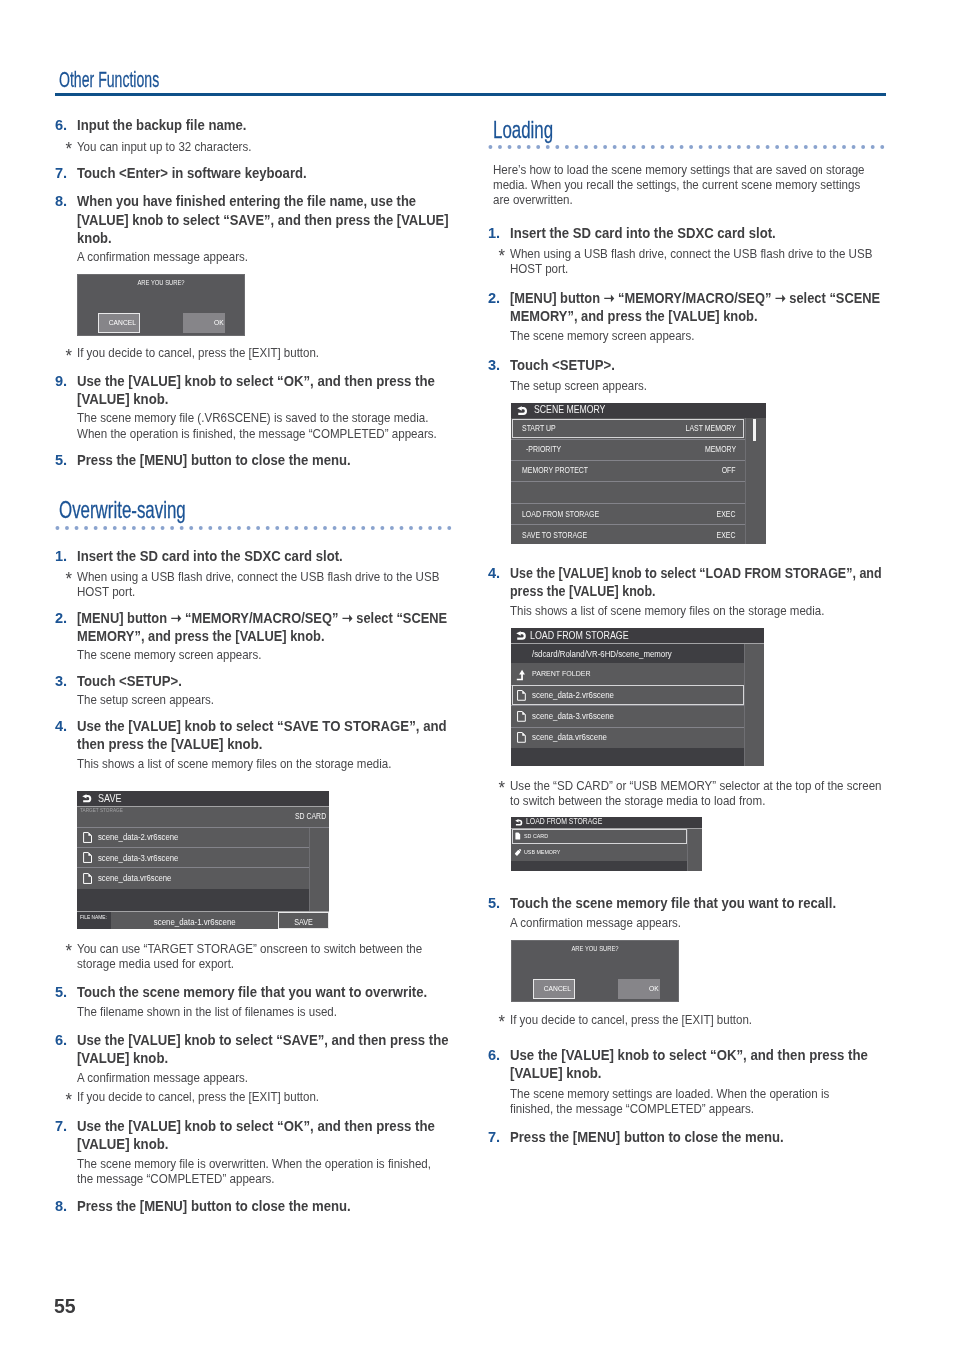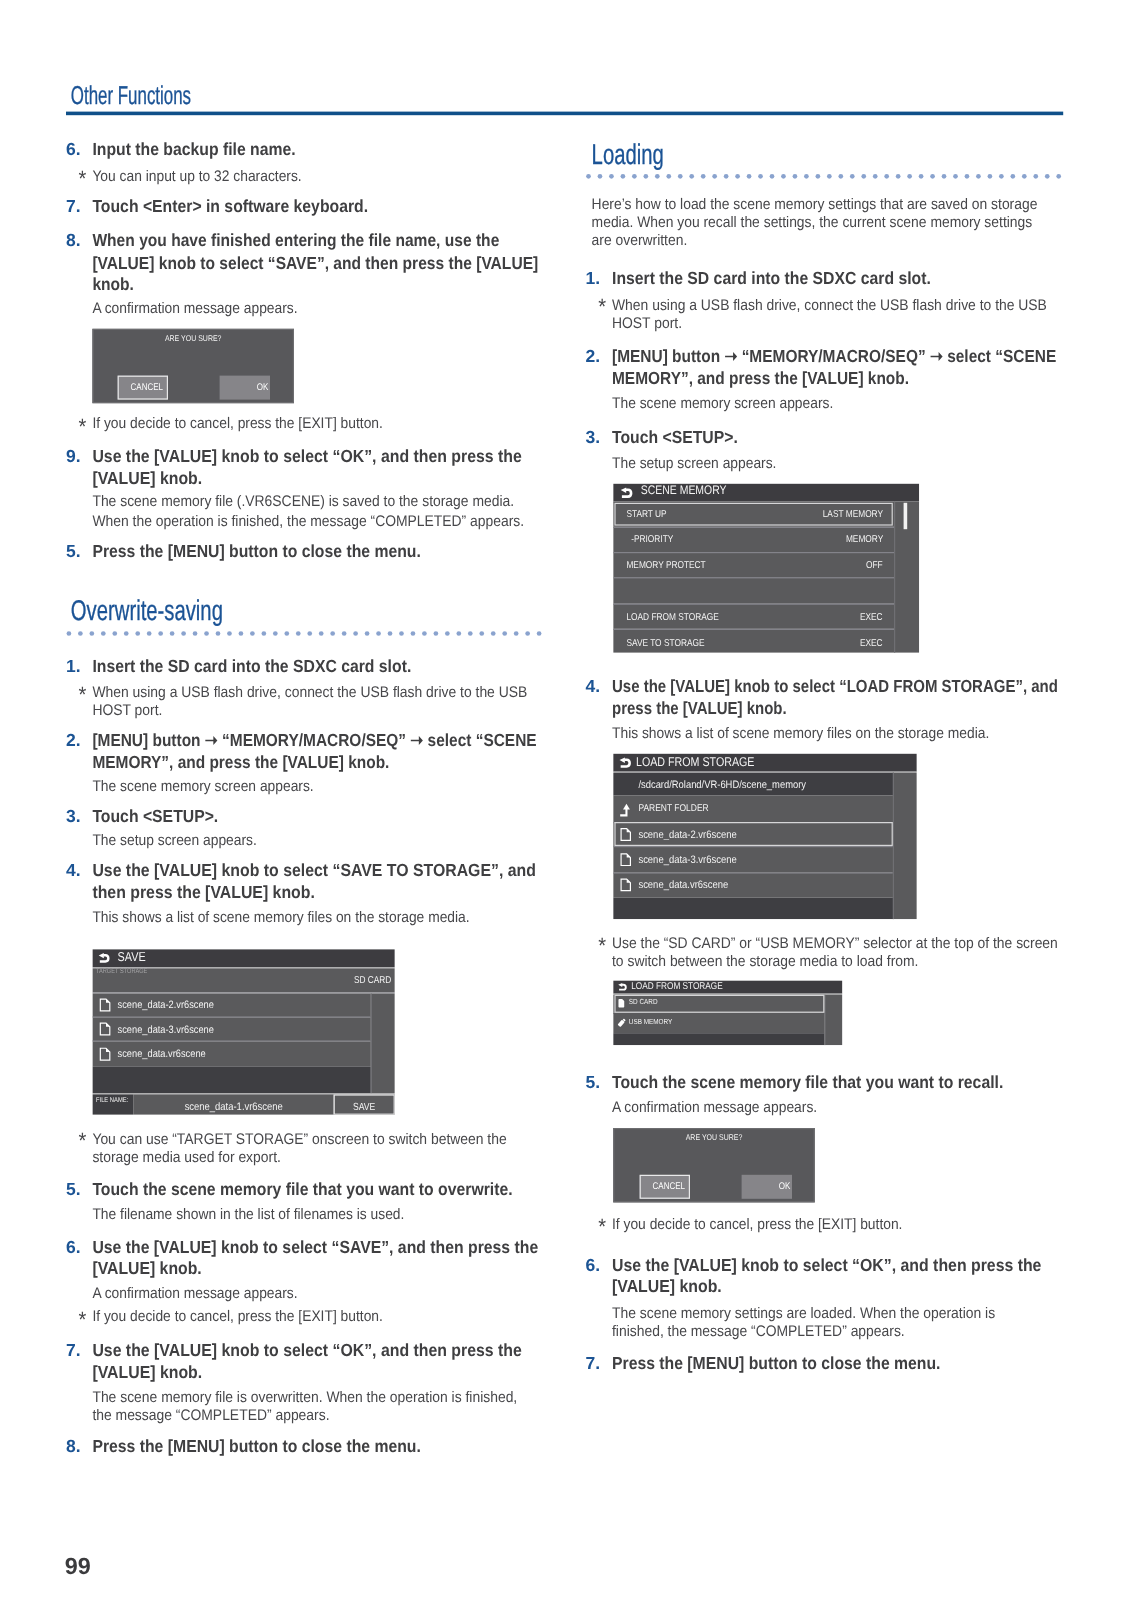--- a/index.html
+++ b/index.html
@@ -429,14 +429,14 @@
     </div>
 <div class="blk step" style="left:487.90px;transform:scaleX(0.905);top:1046.00px;width:421.98px">
       <span class="num" style="width:24.31px;transform:scaleX(1.105)">6.</span>
       <span class="stxt" style="padding-left:24.31px">Use the [VALUE] knob to select “OK”, and then press the [VALUE] knob.</span>
     </div>
 <div class="blk expl" style="left:487.90px;transform:scaleX(0.905);top:1085.50px;width:379.35px;padding-left:24.31px">The scene memory settings are loaded. When the operation is finished, the message “COMPLETED” appears.</div>
 <div class="blk step" style="left:487.90px;transform:scaleX(0.9002);top:1127.50px;width:439.36px">
       <span class="num" style="width:24.44px;transform:scaleX(1.1109)">7.</span>
       <span class="stxt" style="padding-left:24.44px">Press the [MENU] button to close the menu.</span>
     </div>
-<div class="pageno" style="left:54.0px;top:1297.2px;font-size:19.5px;line-height:19.5px">99</div>
+<div class="pageno" style="left:54.0px;top:1297.2px;font-size:19.5px;line-height:19.5px">55</div>
 </div>
 
 </body></html>

